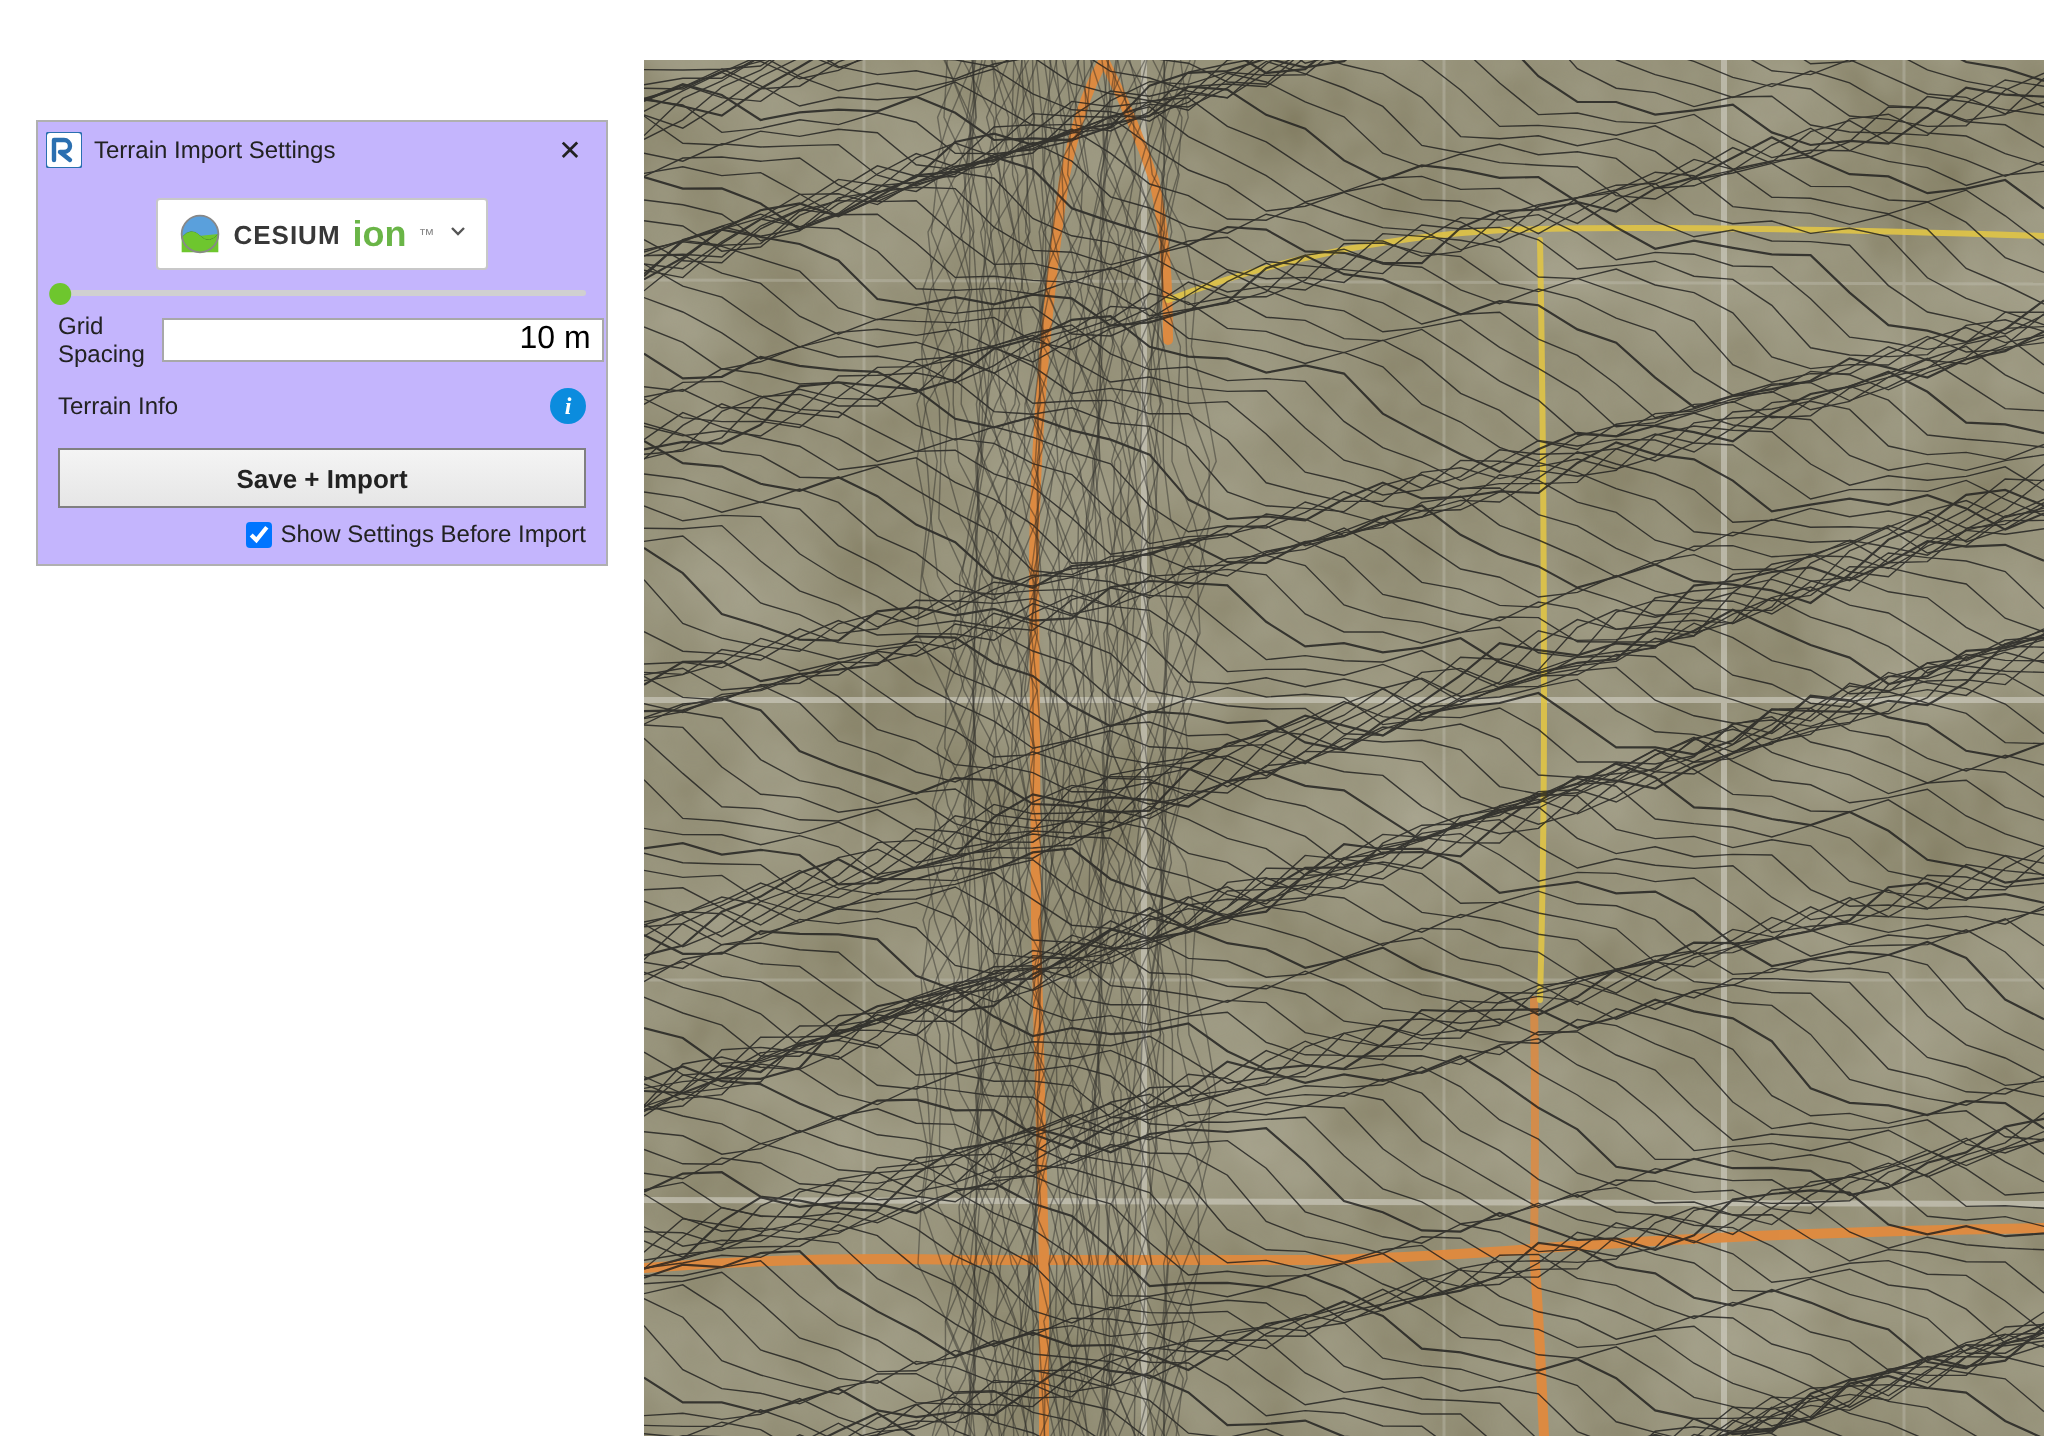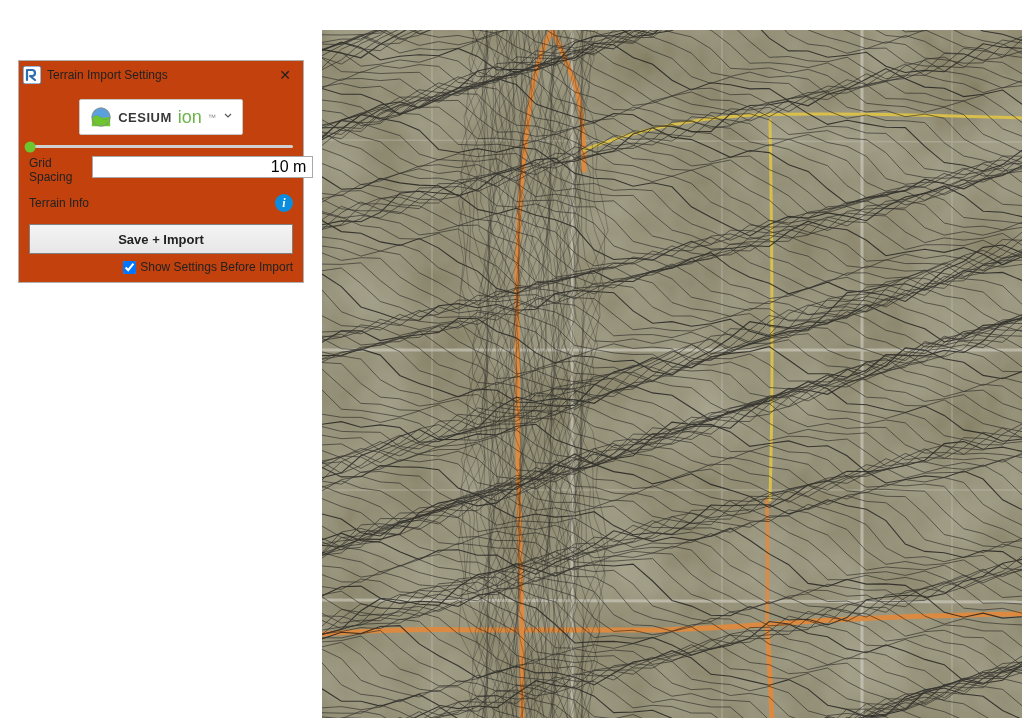--- a/index.html
+++ b/index.html
@@ -11,21 +11,21 @@
     height: 721px;
     position: relative;
     overflow: hidden;
   }
   .dialog {
     position: absolute;
     left: 18px;
     top: 60px;
     width: 286px;
     border: 1px solid #b0b0b0;
-    background: #c2410c;
+    background: #c4b5fd;
     padding-bottom: 8px;
   }
   .titlebar {
     display: flex;
     align-items: center;
     padding: 4px 6px 6px 4px;
     height: 30px;
   }
   .app-icon {
     width: 18px; height: 18px;
@@ -51,21 +51,21 @@
     border-radius: 2px;
   }
   .logo-text {
     font-size: 13px;
     font-weight: 700;
     letter-spacing: 0.5px;
     color: #383838;
   }
   .logo-ion {
     font-size: 18px;
-    font-weight: 400;
+    font-weight: 700;
     color: #6ab547;
   }
   .logo-caret {
     font-size: 8px; color: #666; margin-left: 2px;
   }
   .slider-row {
     padding: 6px 10px 2px;
     display: flex; align-items: center;
   }
   .slider-track {
@@ -79,22 +79,23 @@
     position: absolute;
     left: 0;
     top: 50%;
     transform: translate(-40%, -50%);
     width: 11px; height: 11px;
     border-radius: 50%;
     background: #6ec62e;
   }
   .form-row {
     display: flex;
+    align-items: center;
     padding: 6px 10px;
-    gap: 20px;
+    gap: 9px;
   }
   .form-label {
     width: 92px;
     color: #222;
     font-size: 12px;
   }
   .form-input {
     flex: 1;
     border: 1px solid #a8a8a8;
     height: 22px;

